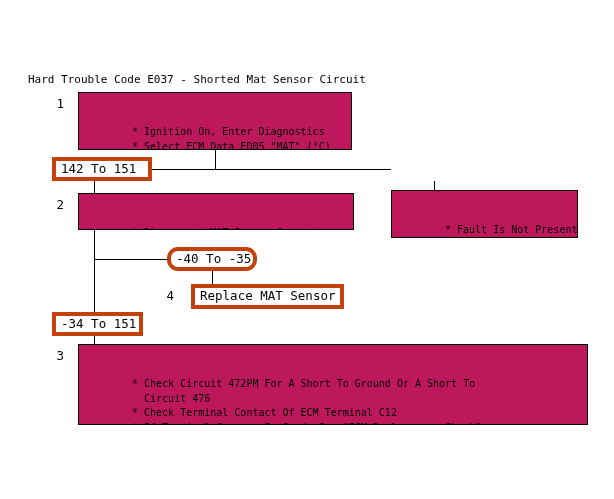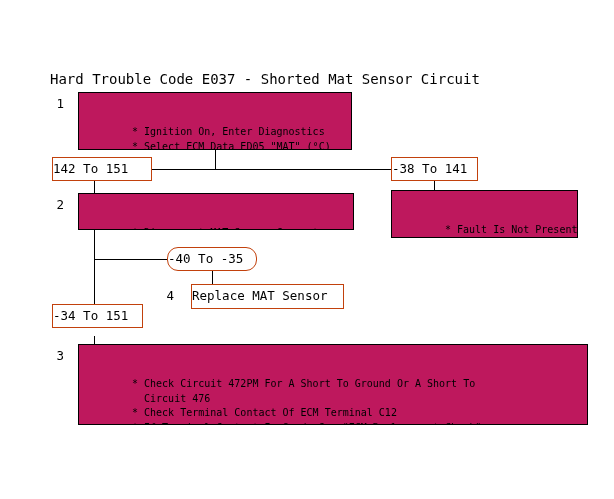--- a/index.html
+++ b/index.html
@@ -12,23 +12,23 @@
     position: relative;
     width: 614px;
     height: 499px;
     background: #ffffff;
     font-family: "DejaVu Sans Mono", "Liberation Mono", monospace;
     color: #000000;
     overflow: hidden;
   }
   .title {
     position: absolute;
-    left: 50px;
+    left: 28px;
     top: 72px;
-    font-size: 14px;
+    font-size: 11px;
     line-height: 15px;
     white-space: pre;
     letter-spacing: 0px;
   }
   .box {
     position: absolute;
     border: 1px solid #000000;
     background: #be185d;
     box-sizing: border-box;
     font-size: 10px;
@@ -36,28 +36,29 @@
     white-space: pre;
     overflow: hidden;
     padding-left: 48px;
   }
   .box .lines {
     padding: 3px 4px 3px 5px;
     white-space: pre;
   }
   .rangebox {
     position: absolute;
-    border: 1px solid #c2410c;
+    border: 4px solid #c2410c;
     background: #ffffff;
     box-sizing: border-box;
     font-size: 12.5px;
     line-height: 14.5px;
     white-space: pre;
     display: flex;
     align-items: center;
+    padding-left: 5px;
     overflow: hidden;
   }
   .steplabel {
     position: absolute;
     font-size: 12.5px;
     line-height: 14.5px;
     white-space: pre;
     text-align: right;
   }
   .hline {
@@ -88,23 +89,20 @@
   </div>
 
   <div class="vline" style="left:215px; top:150px; height:19px;"></div>
 
   <div class="hline" style="left:152px; top:169px; width:239px;"></div>
 
   <div class="rangebox" style="left:52px; top:157px; width:100px; height:24px;">
     <span>142 To 151</span>
   </div>
 
-  <div class="rangebox" style="left:391px; top:157px; width:87px; height:24px;">
-    <span>-38 To 141</span>
-  </div>
 
   <div class="vline" style="left:94px; top:181px; height:12px;"></div>
 
   <div class="vline" style="left:434px; top:181px; height:9px;"></div>
 
   <div class="steplabel" style="left:50px; top:198px; width:14px;">2</div>
   <div class="box" style="left:78px; top:193px; width:276px; height:37px;">
     <div class="lines">* Disconnect MAT Sensor Connector
 * Note Data Value</div>
   </div>
@@ -123,21 +121,21 @@
     <span>-40 To -35</span>
   </div>
 
   <div class="vline" style="left:212px; top:271px; height:13px;"></div>
 
   <div class="steplabel" style="left:160px; top:289px; width:14px;">4</div>
   <div class="rangebox" style="left:191px; top:284px; width:153px; height:25px;">
     <span>Replace MAT Sensor</span>
   </div>
 
-  <div class="rangebox" style="left:52px; top:304px; width:91px; height:24px;">
+  <div class="rangebox" style="left:52px; top:312px; width:91px; height:24px;">
     <span>-34 To 151</span>
   </div>
 
   <div class="vline" style="left:94px; top:336px; height:8px;"></div>
 
   <div class="steplabel" style="left:50px; top:349px; width:14px;">3</div>
   <div class="box" style="left:78px; top:344px; width:510px; height:81px;">
     <div class="lines">* Check Circuit 472PM For A Short To Ground Or A Short To
   Circuit 476
 * Check Terminal Contact Of ECM Terminal C12

